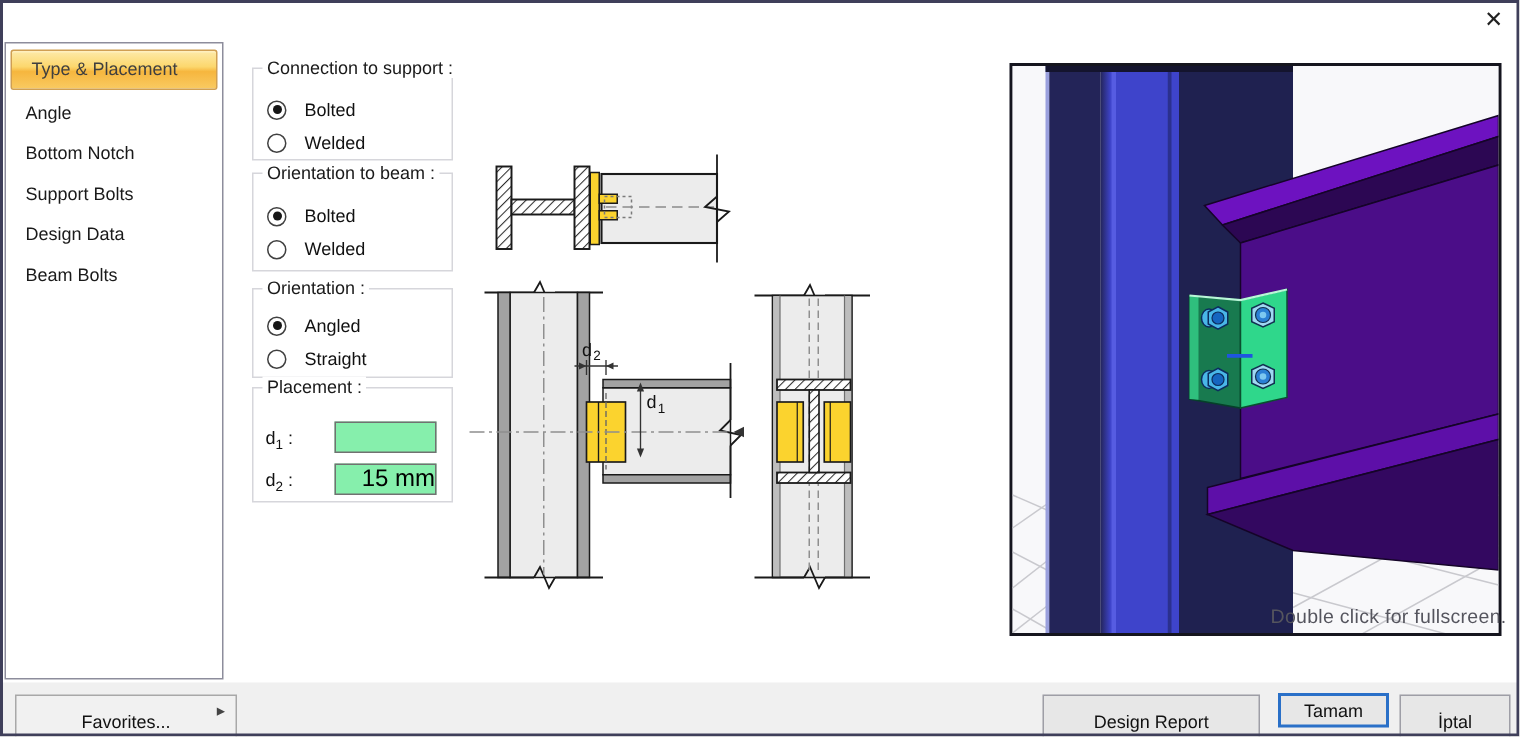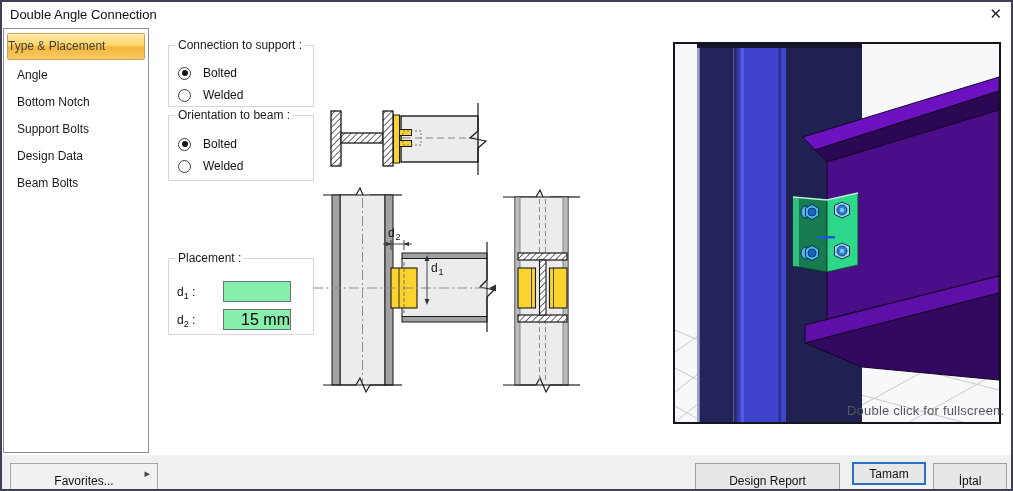--- a/index.html
+++ b/index.html
@@ -5,25 +5,25 @@
   html,body{margin:0;padding:0;background:#d8d8d8;}
   .dlg{position:relative;width:1013px;height:491px;background:#ffffff;
        font-family:"Liberation Sans","DejaVu Sans",sans-serif;overflow:hidden;}
   .frame{position:absolute;inset:0;border:2px solid #3f3f5a;pointer-events:none;z-index:60}
   .titlebar{position:absolute;left:0;top:0;width:100%;height:28px;background:#fff;}
   .title{position:absolute;left:10px;top:7px;font-size:13px;color:#111;}
   .close{position:absolute;right:11px;top:5px;font-size:15px;color:#222;cursor:pointer;line-height:18px;}
   
   .sidebar{position:absolute;left:3px;top:28px;width:146px;height:425px;border:1px solid #8d8d9c;background:#fff;box-sizing:border-box;}
   .s-item{height:27px;line-height:27px;padding-left:13px;font-size:12px;color:#1a1a1a;cursor:pointer;}
-  .s-item.sel{height:25px;line-height:25px;margin:4px 3px 2px 3px;padding-left:0;border:1px solid #d09f52;border-radius:2px;
+  .s-item.sel{height:25px;line-height:25px;margin:4px 3px 2px 3px;padding-left:13px;border:1px solid #d09f52;border-radius:2px;
       background:linear-gradient(180deg,#fdeaa9 0%,#fcd76d 42%,#f6b63e 55%,#f9ca61 100%);
       box-shadow:inset 0 1px 0 #ffefbe;color:#3f3f3f;}
   
-  .grp{position:absolute;left:168px;width:146px;border:1px solid #d6d6db;box-sizing:border-box;background:#fff;}
+  .grp{position:absolute;left:168px;width:134px;border:1px solid #d6d6db;box-sizing:border-box;background:#fff;}
   .grp .cap{position:absolute;top:-8px;left:6px;background:#fff;padding:0 3px;font-size:12px;color:#1a1a1a;white-space:nowrap;}
   .row{position:absolute;left:9px;display:flex;align-items:center;gap:12px;cursor:pointer;}
   .radio{width:11px;height:11px;border:1px solid #404040;border-radius:50%;background:#fff;position:relative;flex:0 0 auto;}
   .radio.checked::after{content:"";position:absolute;left:2.5px;top:2.5px;width:6px;height:6px;border-radius:50%;background:#161616;}
   .rlabel{font-size:12px;color:#111;}
   .dlabel{position:absolute;left:8px;font-size:12px;color:#111;}
   .dlabel sub{font-size:9px;}
   .pinput{position:absolute;left:54px;width:66px;height:19px;border:1px solid #717171;font-size:16px;text-align:right;
           font-family:"Liberation Sans","DejaVu Sans",sans-serif;padding:0;background:#86efac;box-sizing:content-box;}
   
@@ -42,21 +42,20 @@
   .btn.ok{left:852px;width:74px;top:7px;height:23px;border:2px solid #2a70c8;}
   .btn.cancel{left:933px;width:74px;}
 </style>
 </head>
 <body>
 
 <div class="dlg">
   <div class="frame"></div>
 
   <div class="titlebar">
-    <span class="title">Double Angle Connection</span>
     <span class="close">✕</span>
   </div>
 
   <div class="sidebar">
     <div class="s-item sel">Type &amp; Placement</div>
     <div class="s-item">Angle</div>
     <div class="s-item">Bottom Notch</div>
     <div class="s-item">Support Bolts</div>
     <div class="s-item">Design Data</div>
     <div class="s-item">Beam Bolts</div>
@@ -79,20 +78,31 @@
     <div class="row" style="top:21px;">
       <span class="radio checked"></span>
       <span class="rlabel">Bolted</span>
     </div>
     <div class="row" style="top:43px;">
       <span class="radio"></span>
       <span class="rlabel">Welded</span>
     </div>
   </div>
 
+  <div class="grp" style="top:192px;height:60px;">
+    <span class="cap">Orientation :</span>
+    <div class="row" style="top:17px;">
+      <span class="radio checked"></span>
+      <span class="rlabel">Angled</span>
+    </div>
+    <div class="row" style="top:39px;">
+      <span class="radio"></span>
+      <span class="rlabel">Straight</span>
+    </div>
+  </div>
 
   <div class="grp" style="top:258px;height:77px;">
     <span class="cap">Placement :</span>
     <span class="dlabel" style="top:26px;"><span>d</span><sub>1</sub> <span>:</span></span>
     <input class="pinput" style="top: 22px;" value="">
     <span class="dlabel" style="top:54px;"><span>d</span><sub>2</sub> <span>:</span></span>
     <input class="pinput" style="top: 50px;" value="15 mm">
   </div>
 
   <svg class="drawings" width="322" height="312" viewBox="310 95 322 312">

